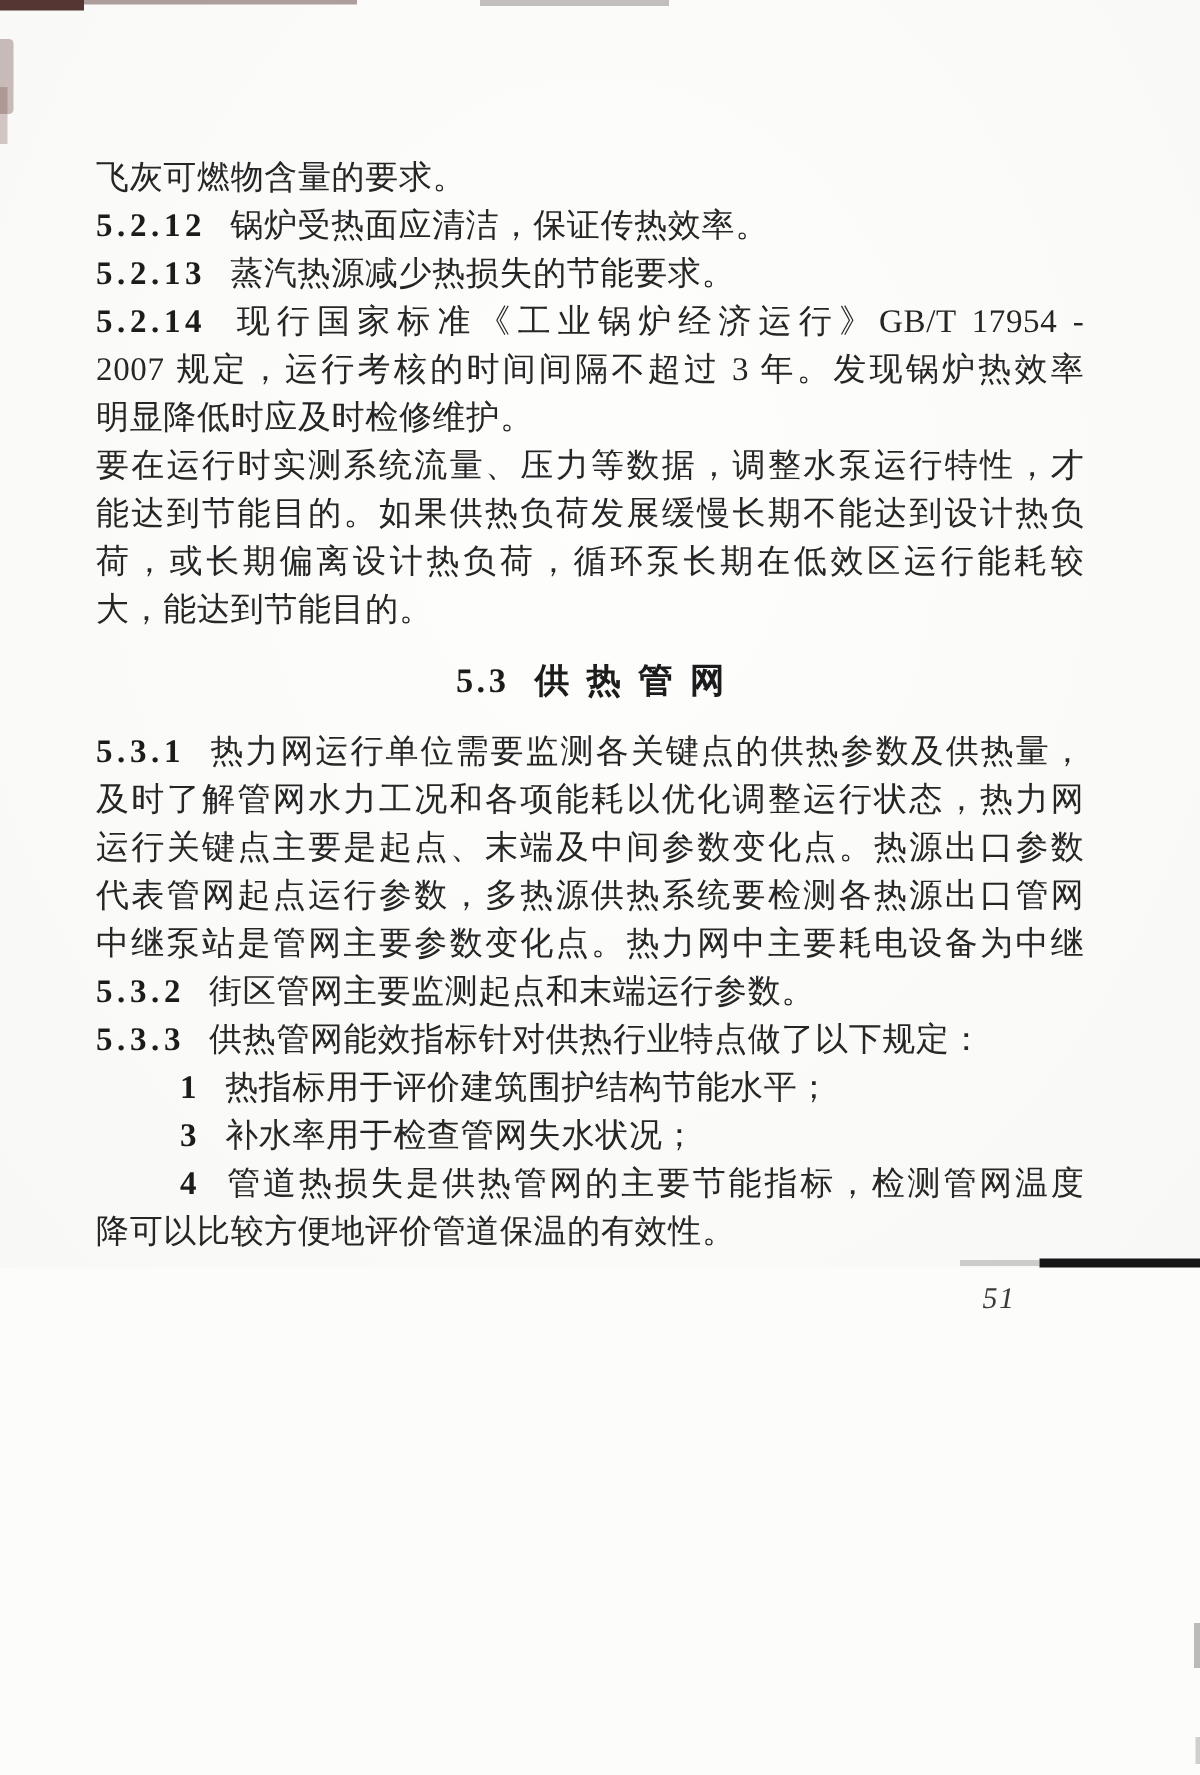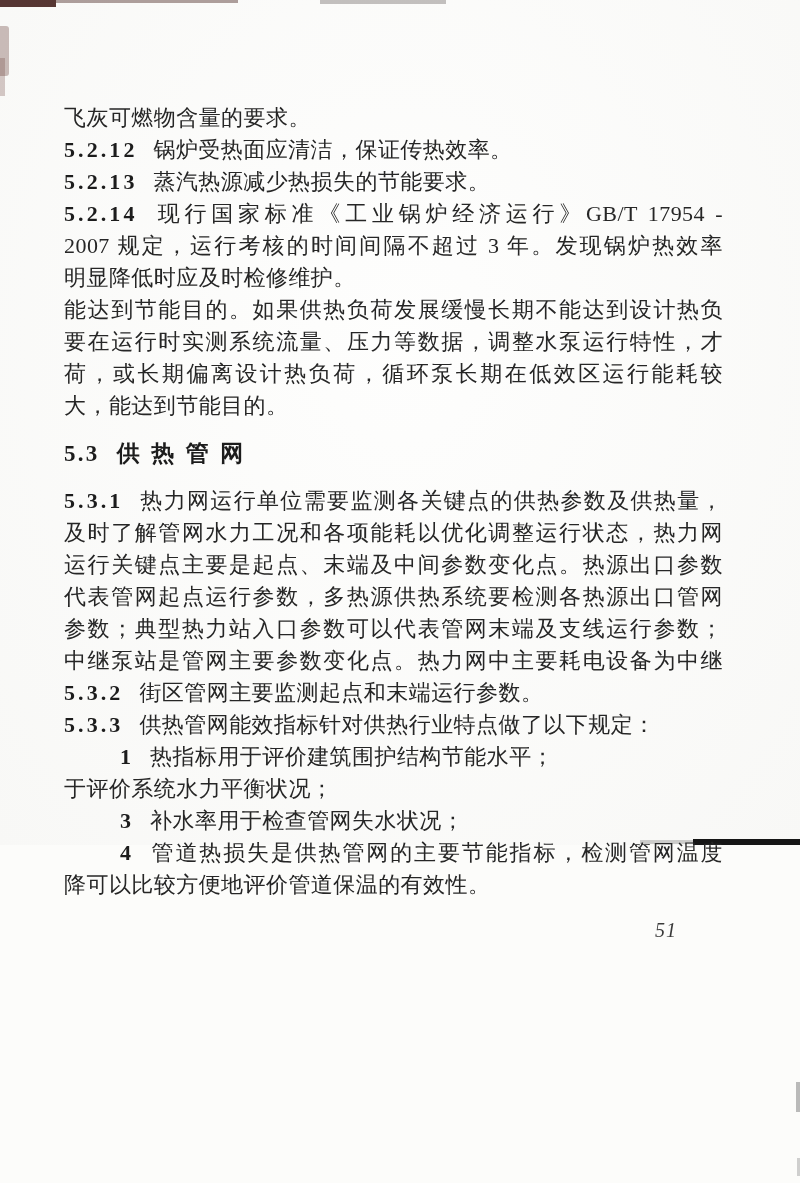--- a/index.html
+++ b/index.html
@@ -39,21 +39,21 @@
   .line.indent { text-indent: 56px; }
   .num {
     font-weight: 700;
     letter-spacing: 0.14em;
     margin-right: 16px;
     color: #1c1c1c;
     text-indent: 0;
   }
   .heading {
     margin: 16px 0 15px 0;
-    text-align: left;
+    text-align: center;
     font-weight: 700;
     font-size: 23px;
     line-height: 32px;
     height: 32px;
     color: #1c1c1c;
   }
   .h-num { margin-right: 17px; letter-spacing: 0.1em; }
   .h-title { letter-spacing: 0.5em; margin-right: -0.5em; }
   .page-number {
     margin-top: 15px;
@@ -100,45 +100,43 @@
       </div>
       <div class="para">
         <div class="line"><span class="num">5.2.13</span>蒸汽热源减少热损失的节能要求。</div>
       </div>
       <div class="para">
         <div class="line full"><span class="num">5.2.14</span>现行国家标准《工业锅炉经济运行》GB/T 17954 -</div>
         <div class="line full">2007 规定，运行考核的时间间隔不超过 3 年。发现锅炉热效率</div>
         <div class="line">明显降低时应及时检修维护。</div>
       </div>
       <div class="para">
+        <div class="line full">要在运行时实测系统流量、压力等数据，调整水泵运行特性，才</div>
         <div class="line full">能达到节能目的。如果供热负荷发展缓慢长期不能达到设计热负</div>
-        <div class="line full">要在运行时实测系统流量、压力等数据，调整水泵运行特性，才</div>
         <div class="line full">荷，或长期偏离设计热负荷，循环泵长期在低效区运行能耗较</div>
         <div class="line">大，能达到节能目的。</div>
       </div>
       <div class="heading"><span class="h-num">5.3</span><span class="h-title">供热管网</span></div>
       <div class="para">
         <div class="line full"><span class="num">5.3.1</span>热力网运行单位需要监测各关键点的供热参数及供热量，</div>
         <div class="line full">及时了解管网水力工况和各项能耗以优化调整运行状态，热力网</div>
         <div class="line full">运行关键点主要是起点、末端及中间参数变化点。热源出口参数</div>
         <div class="line full">代表管网起点运行参数，多热源供热系统要检测各热源出口管网</div>
-        <div class="line full">参数；典型热力站入口参数可以代表管网末端及支线运行参数；</div>
         <div class="line full">中继泵站是管网主要参数变化点。热力网中主要耗电设备为中继</div>
       </div>
       <div class="para">
         <div class="line"><span class="num">5.3.2</span>街区管网主要监测起点和末端运行参数。</div>
       </div>
       <div class="para">
         <div class="line"><span class="num">5.3.3</span>供热管网能效指标针对供热行业特点做了以下规定：</div>
       </div>
       <div class="para">
         <div class="line indent"><span class="num">1</span>热指标用于评价建筑围护结构节能水平；</div>
       </div>
       <div class="para">
-        <div class="line">于评价系统水力平衡状况；</div>
       </div>
       <div class="para">
         <div class="line indent"><span class="num">3</span>补水率用于检查管网失水状况；</div>
       </div>
       <div class="para">
         <div class="line full indent"><span class="num">4</span>管道热损失是供热管网的主要节能指标，检测管网温度</div>
         <div class="line">降可以比较方便地评价管道保温的有效性。</div>
       </div>
       <div class="page-number">51</div>
     </div>

